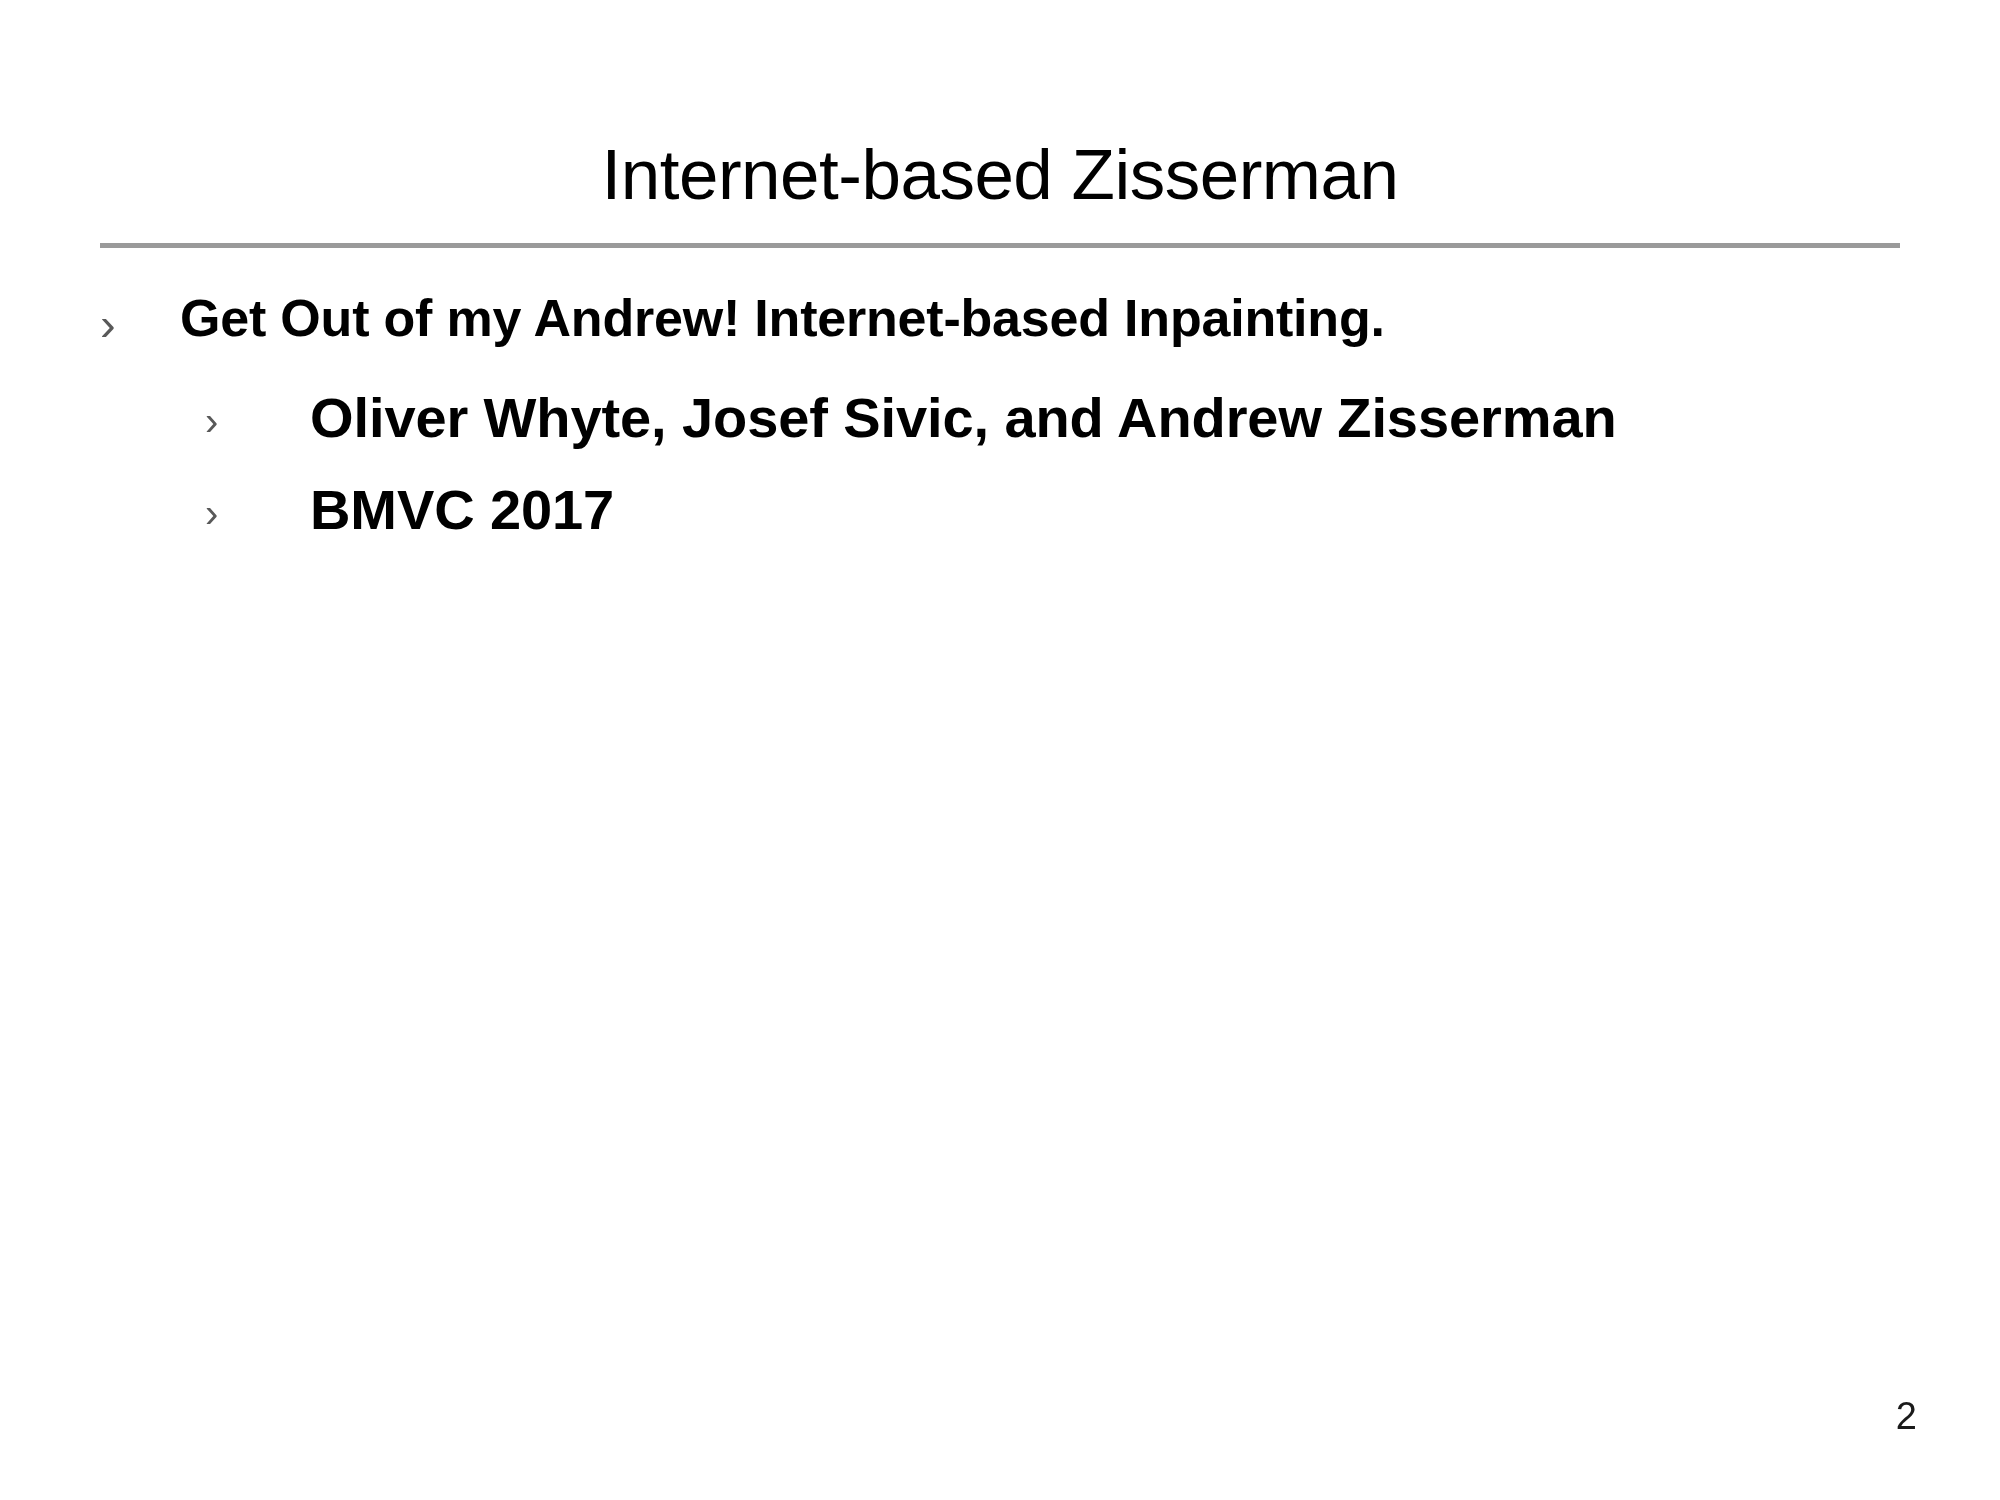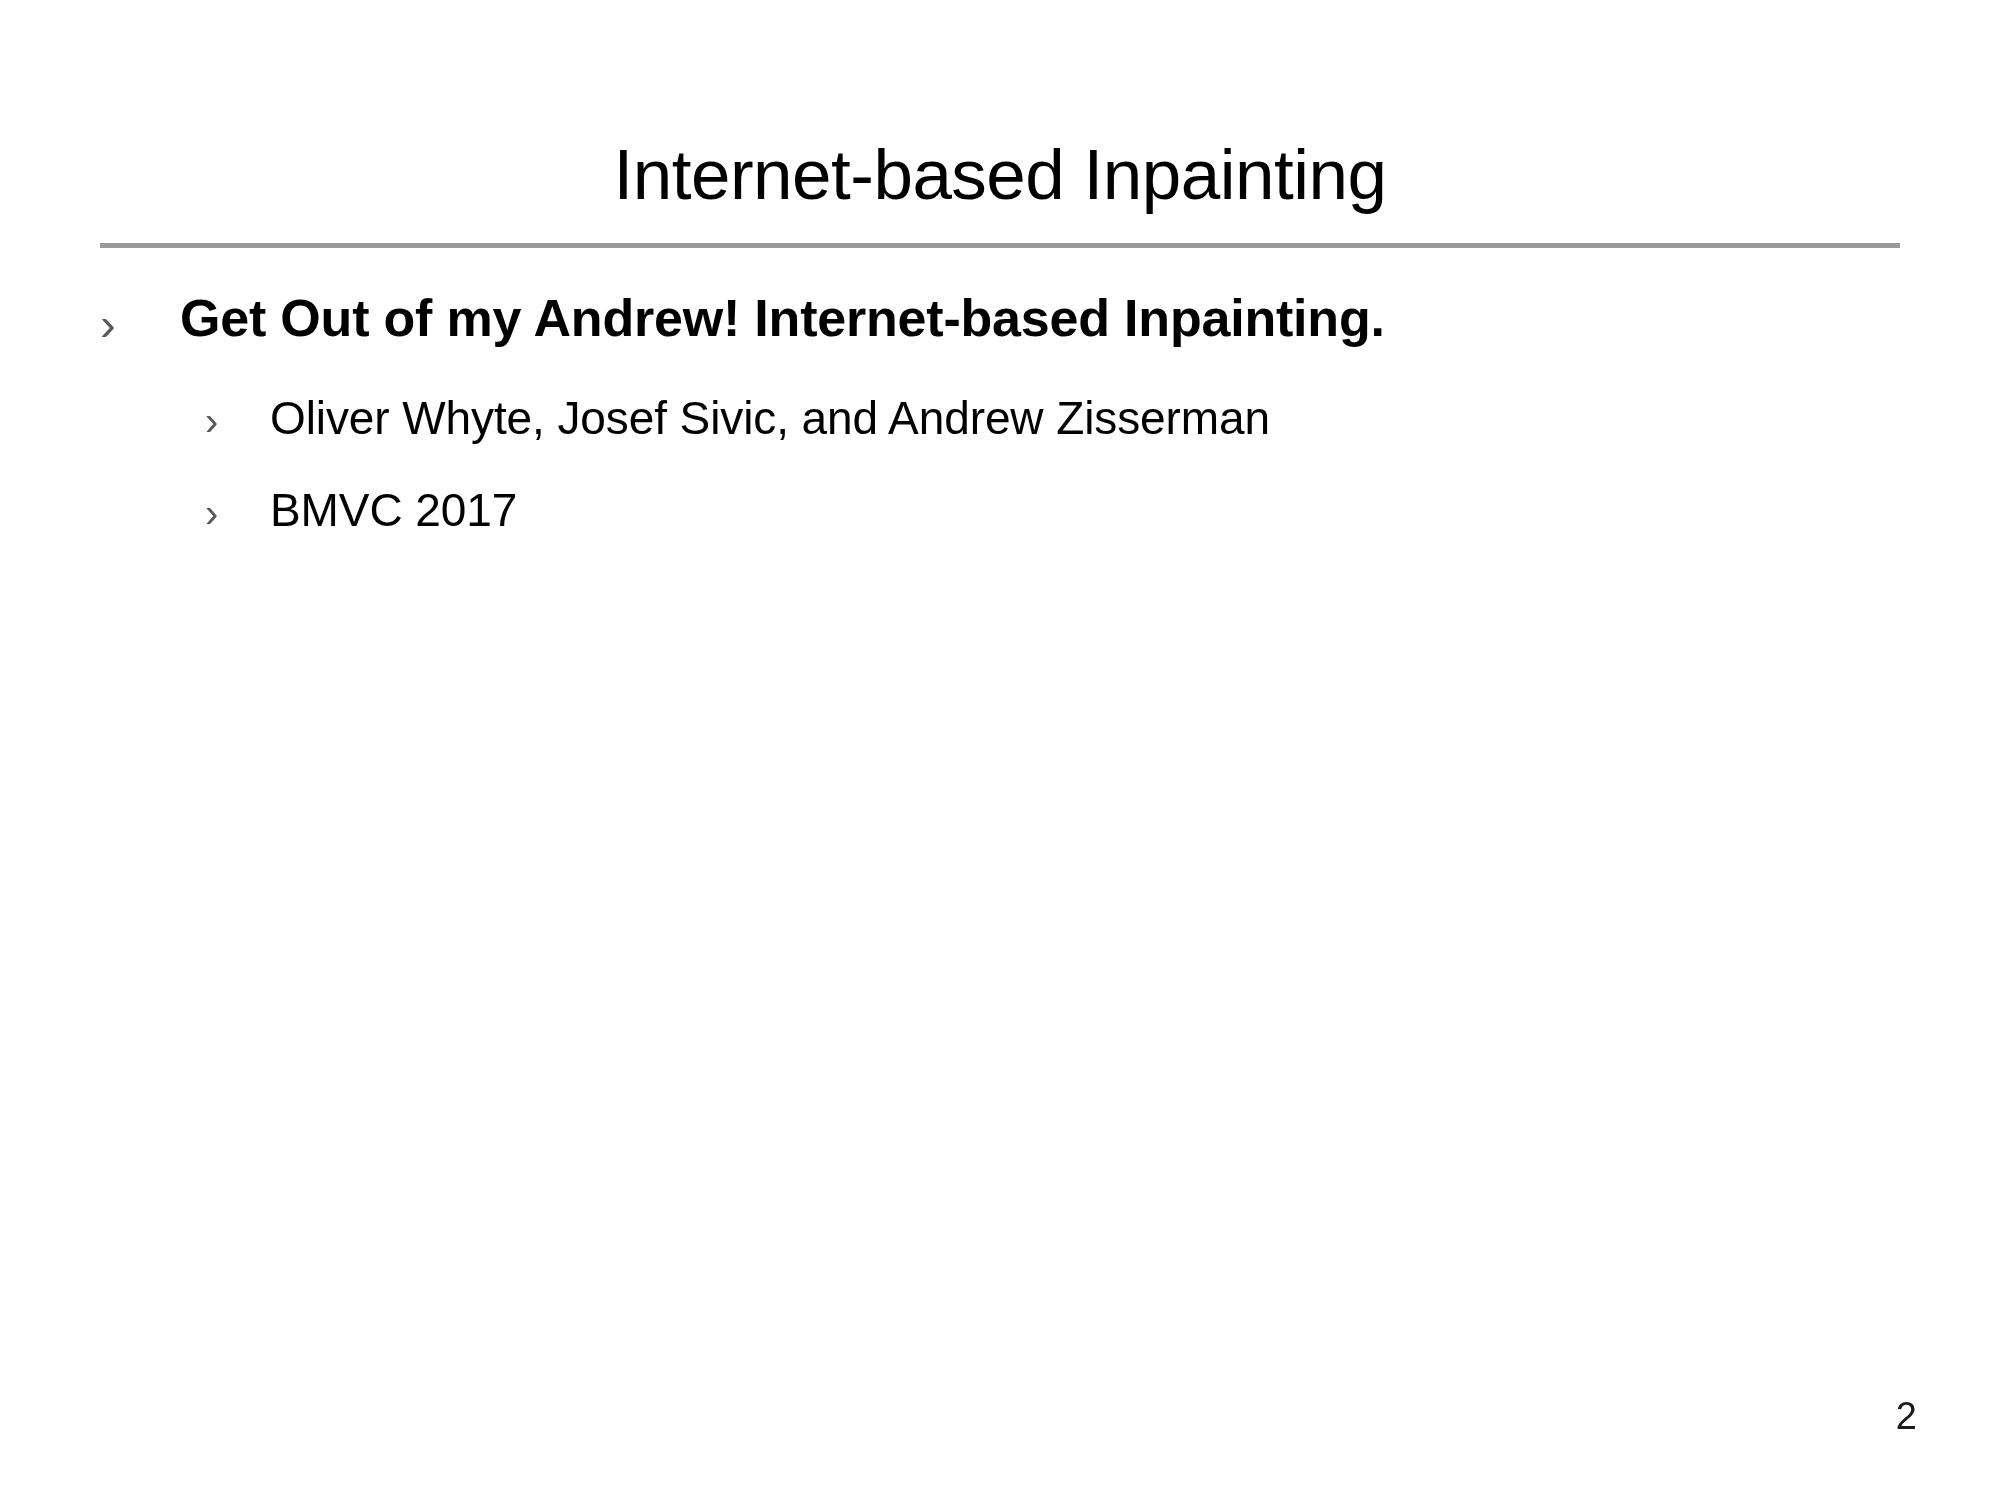--- a/index.html
+++ b/index.html
@@ -99,24 +99,25 @@
   }
 
   .level-1 .bullet-text {
     font-size: 52px;
     line-height: 64px;
     font-weight: 700;
     letter-spacing: -0.2px;
   }
 
   .level-2 .bullet-text {
-    font-size: 46px;
+    font-size: 56px;
     line-height: 58px;
-    font-weight: 400;
+    font-weight: 700;
     letter-spacing: -0.1px;
+    margin-left: 40px;
   }
 
   .trailing-punct {
     font-weight: 400;
   }
 
   
   .row-gap-1 { height: 21px; }
   .row-gap-2 { height: 16px; }
 
@@ -130,21 +131,21 @@
     font-weight: 400;
     color: #1a1a1a;
     text-align: right;
   }
 </style>
 </head>
 <body>
 
 <div class="slide">
 
-  <h1 class="slide-title">Internet-based Inpainting</h1>
+  <h1 class="slide-title">Internet-based Zisserman</h1>
 
   <div class="title-rule"></div>
 
   <div class="body-area">
 
     <div class="bullet-row level-1">
       <span class="bullet-marker">›</span>
       <span class="bullet-text">Get Out of my Andrew! Internet-based Inpainting</span><span class="bullet-text trailing-punct">.</span>
     </div>
 

